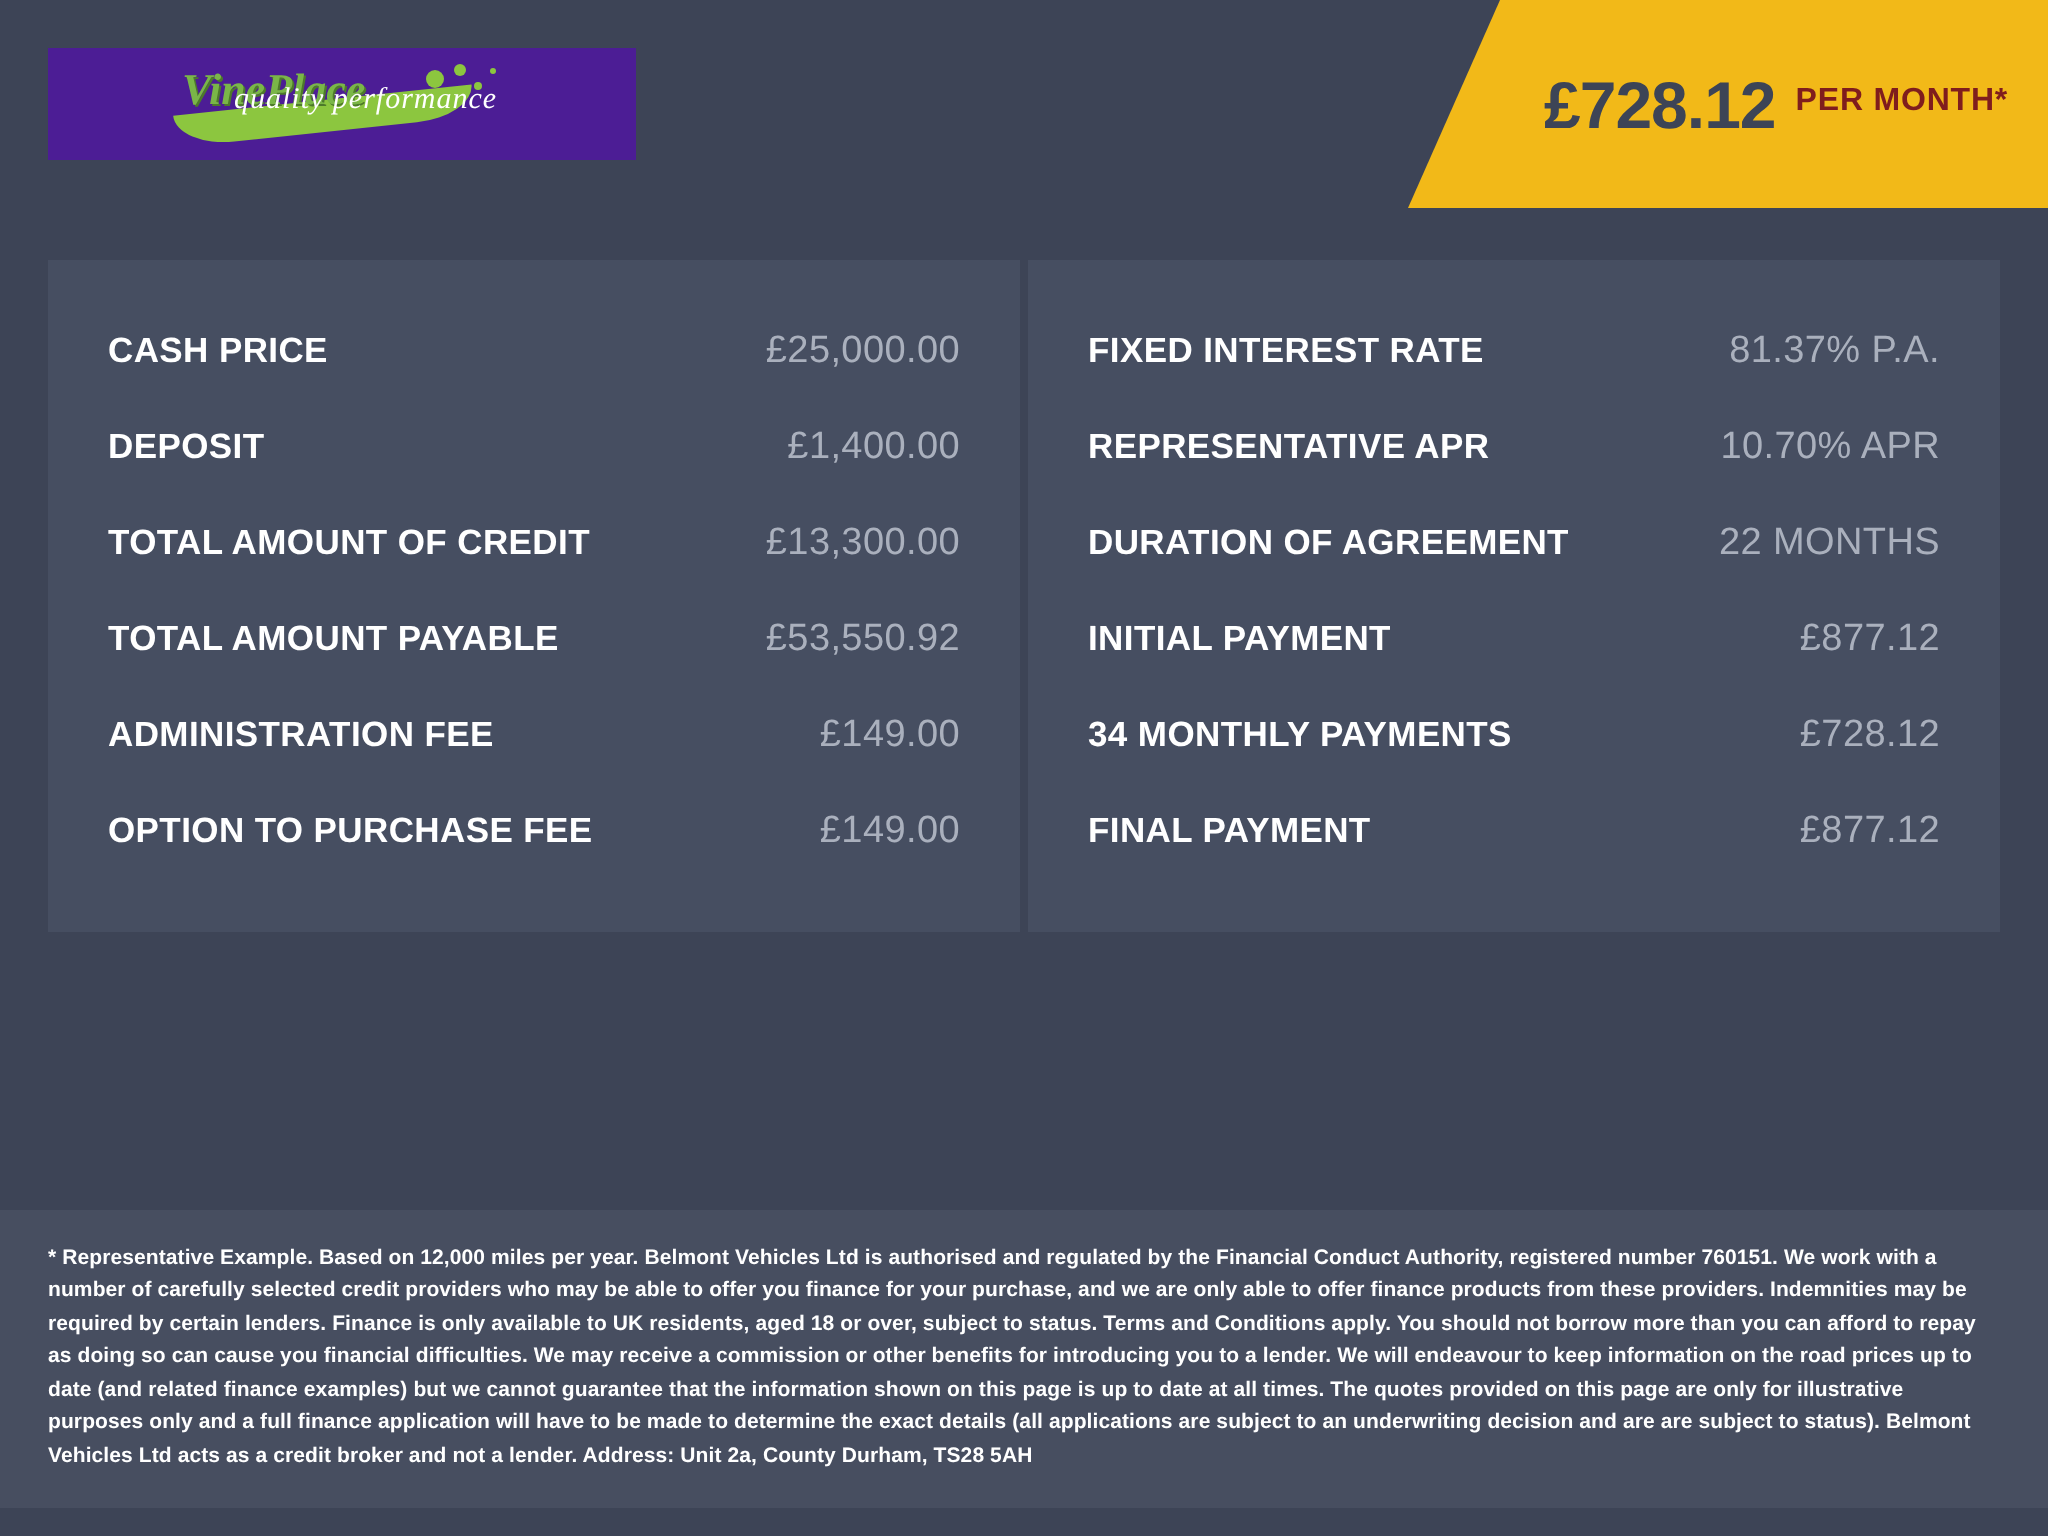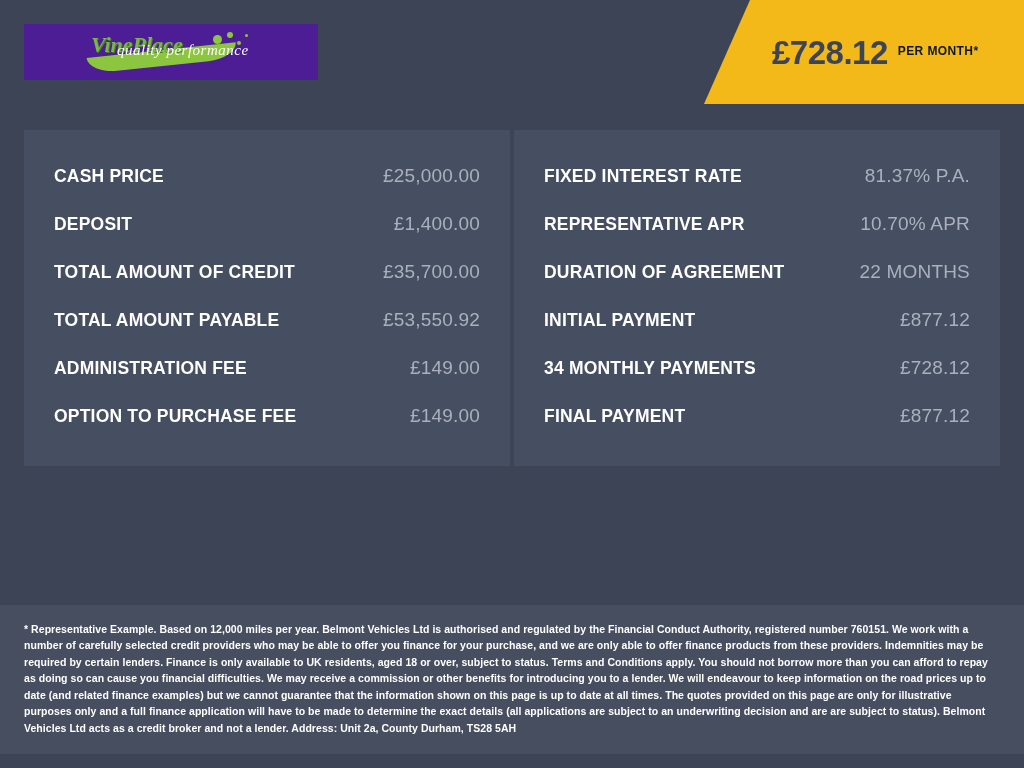--- a/index.html
+++ b/index.html
@@ -99,23 +99,23 @@
     padding-left: 68px;
   }
   .price-amount {
     font-size: 33px;
     font-weight: bold;
     color: #3d4456;
     letter-spacing: -0.5px;
     line-height: 1;
   }
   .price-suffix {
-    font-size: 12px;
-    font-weight: bold;
-    color: #0f172a;
+    font-size: 16px;
+    font-weight: bold;
+    color: #7f1d1d;
     letter-spacing: 0.4px;
     margin-left: 10px;
     padding-bottom: 2px;
   }
 
   
   .section-title {
     margin: 32px 0 0 26px;
     font-size: 21px;
     font-weight: bold;
@@ -216,21 +216,21 @@
       <div class="row">
         <span class="row-label">CASH PRICE</span>
         <span class="row-value">£25,000.00</span>
       </div>
       <div class="row">
         <span class="row-label">DEPOSIT</span>
         <span class="row-value">£1,400.00</span>
       </div>
       <div class="row">
         <span class="row-label">TOTAL AMOUNT OF CREDIT</span>
-        <span class="row-value">£35,700.00</span>
+        <span class="row-value">£13,300.00</span>
       </div>
       <div class="row">
         <span class="row-label">TOTAL AMOUNT PAYABLE</span>
         <span class="row-value">£53,550.92</span>
       </div>
       <div class="row">
         <span class="row-label">ADMINISTRATION FEE</span>
         <span class="row-value">£149.00</span>
       </div>
       <div class="row">

